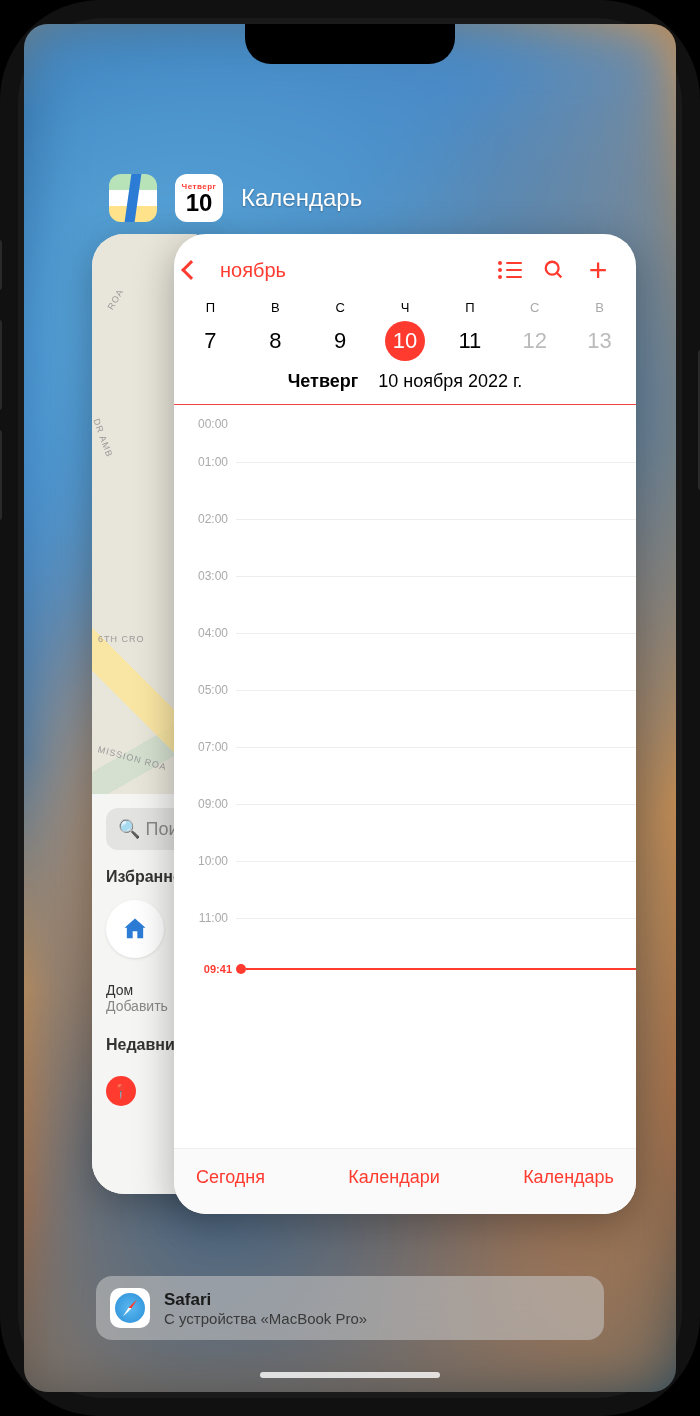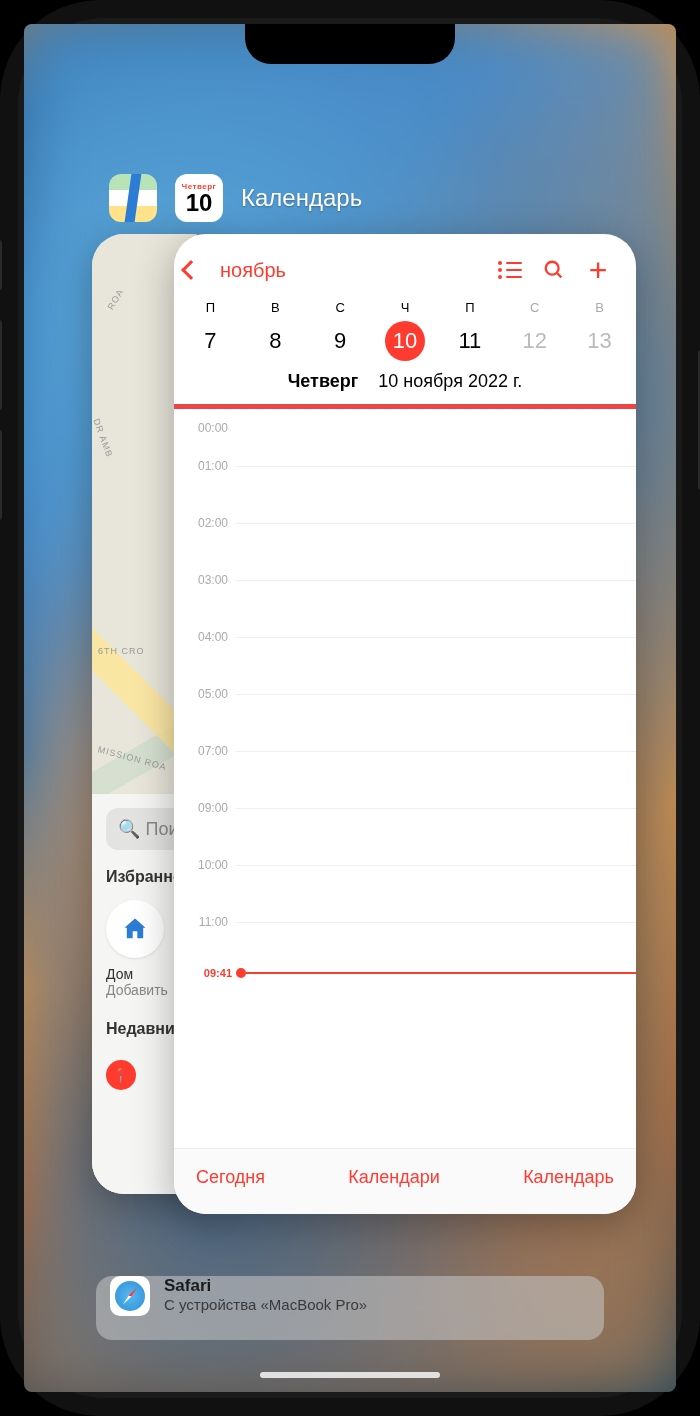--- a/index.html
+++ b/index.html
@@ -22,21 +22,21 @@
     width: 100%;
     height: 100%;
     border-radius: 85px;
     background: #1a1a1a;
     padding: 6px;
     position: relative;
   }
   .screen {
     width: 100%;
     height: 100%;
-    border-radius: 8px;
+    border-radius: 24px;
     overflow: hidden;
     position: relative;
     background: radial-gradient(circle at 30% 30%, #4a9bd4 0%, #3a7bb8 20%, #2f6a9e 35%, #d4934a 55%, #b06838 75%, #2a4858 100%);
     text-decoration: underline;
   }
   .blur-bg {
     position: absolute;
     inset: 0;
     filter: blur(30px);
     background:
@@ -167,21 +167,21 @@
     border-radius: 50%;
     background: #fff;
     margin-top: 14px;
     display: flex;
     align-items: center;
     justify-content: center;
     color: #2c7cd6;
     font-size: 28px;
     box-shadow: 0 1px 3px rgba(0,0,0,0.1);
   }
-  .fav-label { font-size: 14px; margin-top: 8px; color: #333; white-space: nowrap; }
+  .fav-label { font-size: 14px; margin-top: 24px; color: #333; white-space: nowrap; }
   .fav-sub { font-size: 14px; color: #888; white-space: nowrap; }
   .maps-pin {
     width: 30px; height: 30px; border-radius: 50%;
     background: #ff3b30; display: flex; align-items:center; justify-content:center;
     color:#fff; font-size:14px; margin-top: 10px;
   }
 
   
   .calendar-card {
     top: 210px;
@@ -251,21 +251,21 @@
     font-size: 22px;
     color: #000;
     border-radius: 50%;
   }
   .date-cell.wk { color: #bbb; }
   .date-cell.today { background: #ff3b30; color: #fff; }
   .date-subtitle {
     text-align: center;
     font-size: 18px;
     padding-bottom: 12px;
-    border-bottom: 5px solid #ef4444;
+    border-bottom: 1px solid #ef4444;
   }
   .date-subtitle .dow-name { font-weight: 600; }
 
   .timeline {
     position: relative;
     height: 690px;
     overflow: hidden;
   }
   .hour-row {
     display: flex;
@@ -328,20 +328,21 @@
   .handoff {
     position: absolute;
     bottom: 52px;
     left: 72px;
     right: 72px;
     height: 64px;
     background: rgba(200,200,200,0.55);
     backdrop-filter: blur(20px);
     border-radius: 16px;
     display: flex;
+    align-items: center;
     padding: 0 14px;
     gap: 14px;
     z-index: 40;
   }
   .safari-icon {
     width: 40px; height: 40px; border-radius: 10px;
     background: #fff;
     display: flex; align-items: center; justify-content: center;
   }
   .compass {
@@ -400,21 +401,21 @@
           <span class="dow">Четверг</span>
           <span class="dom">10</span>
         </div>
         <div class="app-title">Календарь</div>
       </div>
 
       <div class="card maps-card">
         <div class="maps-bg"></div>
         <div class="road-label" style="top:70px;left:18px;transform:rotate(-60deg)">ROA</div>
         <div class="road-label" style="top:180px;left:4px;transform:rotate(70deg)">DR AMB</div>
-        <div class="road-label" style="top:412px;left:6px;">6TH CRO</div>
+        <div class="road-label" style="top:400px;left:6px;">6TH CRO</div>
         <div class="road-label" style="top:510px;left:6px;transform:rotate(15deg)">MISSION ROA</div>
         <div class="maps-bottom">
           <div class="maps-search">
             <span>🔍</span>
             <span>Поиск</span>
           </div>
           <div class="maps-section-label">Избранное</div>
           <div class="fav-circle">
             <svg width="28" height="28" viewBox="0 0 24 24" fill="#2c7cd6">
                 <path d="M12 3l9 8h-2v9h-5v-6H10v6H5v-9H3z"></path>

